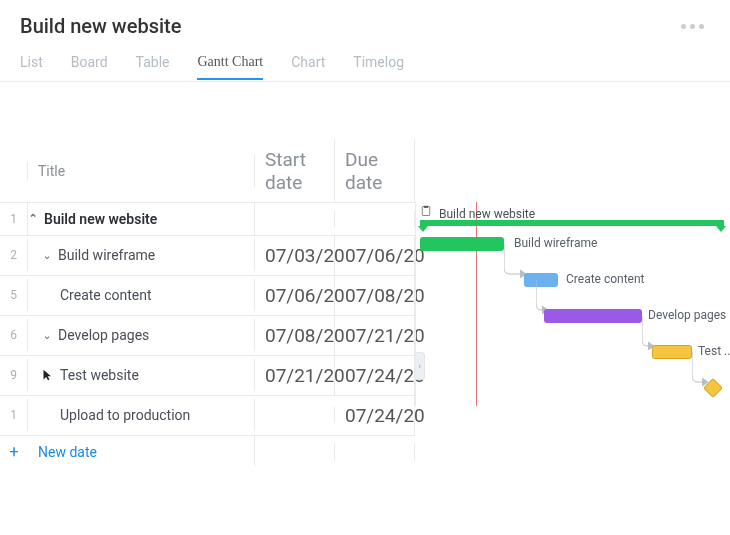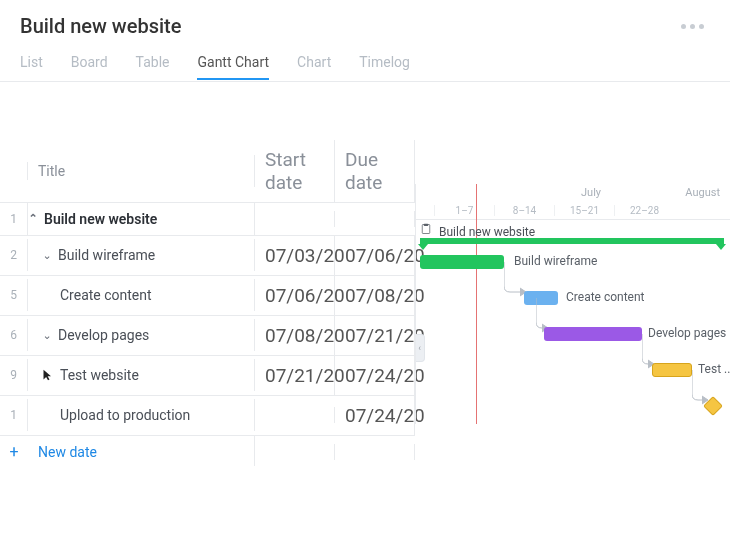--- a/index.html
+++ b/index.html
@@ -4,21 +4,21 @@
 <style>
   * { box-sizing: border-box; }
   html, body { margin:0; padding:0; font-family: -apple-system, BlinkMacSystemFont, "Segoe UI", Roboto, Helvetica, Arial, sans-serif; font-size:14px; color:#333; background:#fff; }
   .app { width:730px; height:466px; position:relative; overflow:hidden; }
   .header { padding:14px 20px 0 20px; display:flex; align-items:center; justify-content:space-between; }
   .title { font-size:20px; font-weight:500; color:#333; }
   .more-btn { display:flex; gap:4px; cursor:pointer; padding:6px; }
   .more-btn span { width:5px; height:5px; background:#c8cdd3; border-radius:50%; }
   .tabs { display:flex; gap:28px; padding:10px 20px 0 20px; border-bottom:1px solid transparent;text-align:right; }
   .tab { padding:6px 0 10px 0; color:#b5bcc4; cursor:pointer; position:relative; }
-  .tab.active { color:#555; }
+  .tab.active { color:#555;font-family:Liberation Serif, serif; }
   .tab.active::after { content:""; position:absolute; left:0; right:0; bottom:0; height:2px; background:#2196f3; }
   .content { display:flex; height:calc(535px - 90px); border-top:1px solid #e8eaed;align-items:center; }
   
   .grid { width:415px; display:flex; flex-direction:column; }
   .grid-head, .grid-row { display:flex; align-items:center; }
   .col-num { width:28px; border-right:1px solid #e8eaed; text-align:center; color:#a9b0b8; font-size:12px; padding:9px 0; }
   .col-title { flex:1; border-right:1px solid #e8eaed; padding:8px 10px; display:flex; align-items:center; gap:6px; font-size:14px; color:#4a4f57; overflow:hidden; }
   .col-start, .col-due { width:80px; border-right:1px solid #e8eaed; padding:8px 10px; font-size:19px; color:#555; }
   .grid-head { border-bottom:1px solid #e8eaed; color:#9aa0a6; font-size:13px; }
   .grid-head .col-title, .grid-head .col-start, .grid-head .col-due { color:#8a9099; }
@@ -145,32 +145,20 @@
       <div class="col-title" style="border-right:1px solid #e8eaed;">
         <span>New date</span>
       </div>
       <div class="col-start"></div>
       <div class="col-due"></div>
     </div>
   </div>
 
   <div class="gantt">
     <div class="collapse-handle">‹</div>
-    <div class="timeline-head">
-      <div class="month-row">
-        <span style="position:absolute; left:165px;">July</span>
-        <span style="position:absolute; right:10px;">August</span>
-      </div>
-      <div class="week-row" style="padding-left:18px;">
-        <div class="week-cell">1–7</div>
-        <div class="week-cell">8–14</div>
-        <div class="week-cell">15–21</div>
-        <div class="week-cell">22–28</div>
-      </div>
-    </div>
 
     <div class="today-line" style="left:60px;"></div>
 
     <div class="gantt-body">
 
       <div class="gantt-row" style="height:24px;">
         <span style="position:absolute; left:4px; top:2px; font-size:12px; color:#4a4f57;">
           <svg class="doc-icon" viewBox="0 0 16 16">
                 <rect x="3" y="2" width="10" height="12" rx="1" fill="none" stroke="#5a6068"></rect>
                 <rect x="5" y="1" width="6" height="3" rx="1" fill="#5a6068"></rect>

